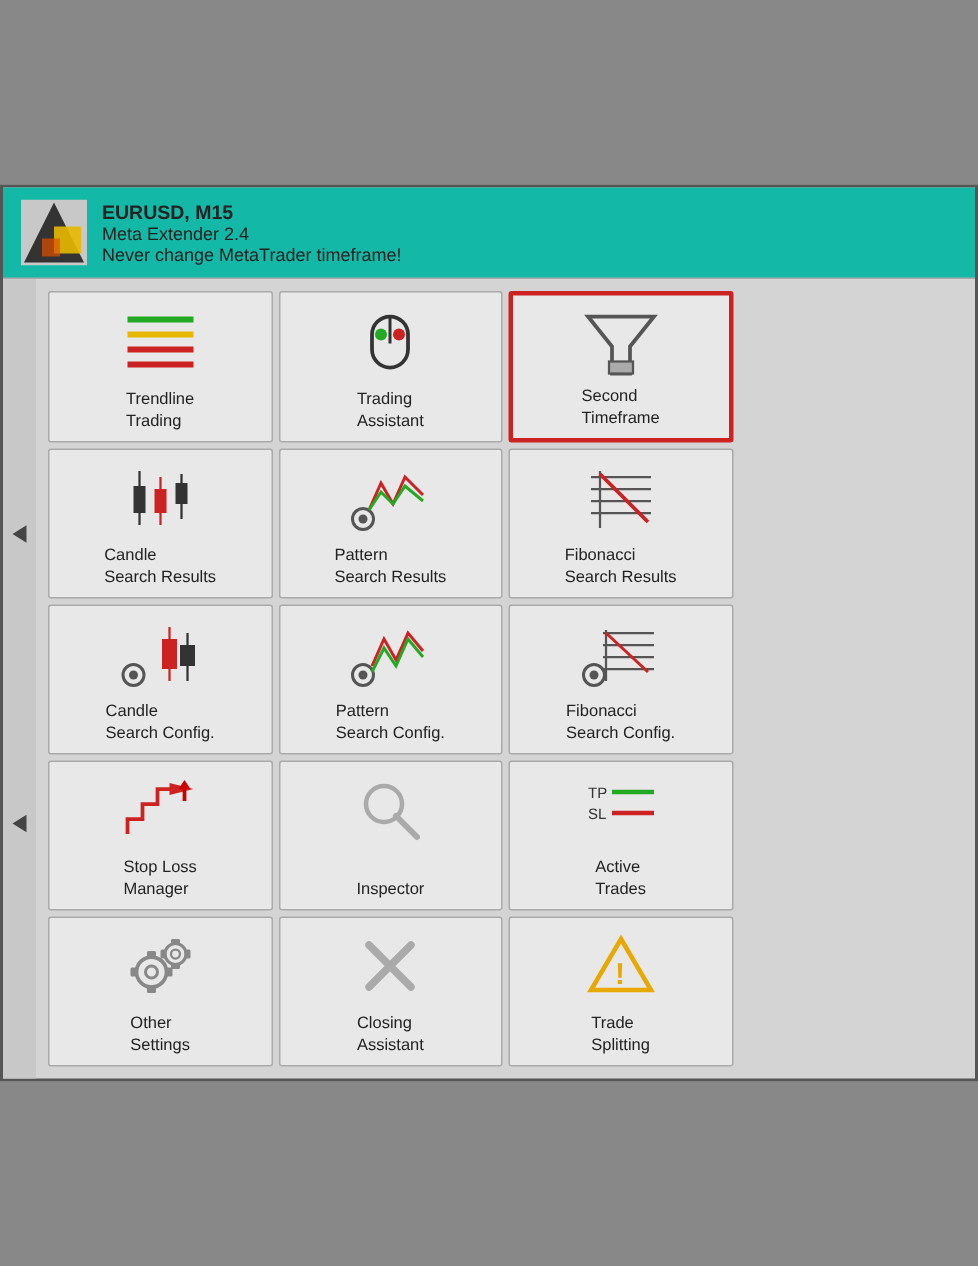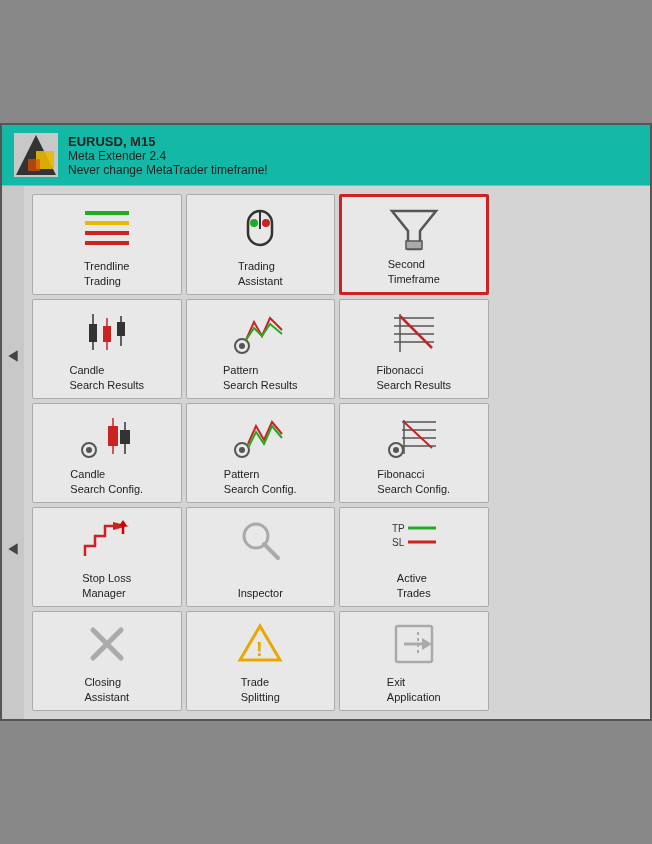--- a/index.html
+++ b/index.html
@@ -329,20 +329,42 @@
             </svg>
           </div>
           <div class="item-label">Active<br>Trades</div>
         </div>
 
 
       </div>
 
       <div class="grid-row">
 
+        <div class="grid-item">
+          <div class="item-icon">
+            <svg width="56" height="48" viewBox="0 0 56 48">
+
+              <circle cx="22" cy="28" r="10" fill="none" stroke="#888" stroke-width="2.5"></circle>
+              <circle cx="22" cy="28" r="4" fill="none" stroke="#888" stroke-width="2"></circle>
+
+              <rect x="19" y="14" width="6" height="5" rx="1" fill="#888"></rect>
+              <rect x="19" y="37" width="6" height="5" rx="1" fill="#888"></rect>
+              <rect x="8" y="25" width="5" height="6" rx="1" fill="#888"></rect>
+              <rect x="31" y="25" width="5" height="6" rx="1" fill="#888"></rect>
+
+              <circle cx="38" cy="16" r="7" fill="none" stroke="#888" stroke-width="2"></circle>
+              <circle cx="38" cy="16" r="3" fill="none" stroke="#888" stroke-width="1.5"></circle>
+              <rect x="35" y="6" width="6" height="4" rx="1" fill="#888"></rect>
+              <rect x="35" y="22" width="6" height="4" rx="1" fill="#888"></rect>
+              <rect x="28" y="13" width="4" height="6" rx="1" fill="#888"></rect>
+              <rect x="44" y="13" width="4" height="6" rx="1" fill="#888"></rect>
+            </svg>
+          </div>
+          <div class="item-label">Other<br>Settings</div>
+        </div>
 
         <div class="grid-item">
           <div class="item-icon">
             <svg width="48" height="48" viewBox="0 0 48 48">
 
               <line x1="10" y1="10" x2="38" y2="38" stroke="#aaa" stroke-width="5" stroke-linecap="round"></line>
               <line x1="38" y1="10" x2="10" y2="38" stroke="#aaa" stroke-width="5" stroke-linecap="round"></line>
             </svg>
           </div>
           <div class="item-label">Closing<br>Assistant</div>
@@ -352,32 +374,18 @@
           <div class="item-icon">
             <svg width="48" height="48" viewBox="0 0 48 48">
 
               <polygon points="24,6 44,40 4,40" fill="none" stroke="#e8a800" stroke-width="3"></polygon>
               <text x="20" y="36" font-size="20" fill="#e8a800" font-weight="bold" font-family="Arial">!</text>
             </svg>
           </div>
           <div class="item-label">Trade<br>Splitting</div>
         </div>
 
-        <div class="grid-item">
-          <div class="item-icon">
-            <svg width="48" height="48" viewBox="0 0 48 48">
-
-              <rect x="6" y="6" width="36" height="36" rx="2" fill="none" stroke="#aaa" stroke-width="2.5"></rect>
-
-              <line x1="14" y1="24" x2="36" y2="24" stroke="#aaa" stroke-width="3"></line>
-              <polygon points="32,18 42,24 32,30" fill="#aaa"></polygon>
-
-              <line x1="28" y1="12" x2="28" y2="36" stroke="#aaa" stroke-width="2" stroke-dasharray="3,3"></line>
-            </svg>
-          </div>
-          <div class="item-label">Exit<br>Application</div>
-        </div>
 
       </div>
 
     </div>
   </div>
 </div>
 
 </body></html>

